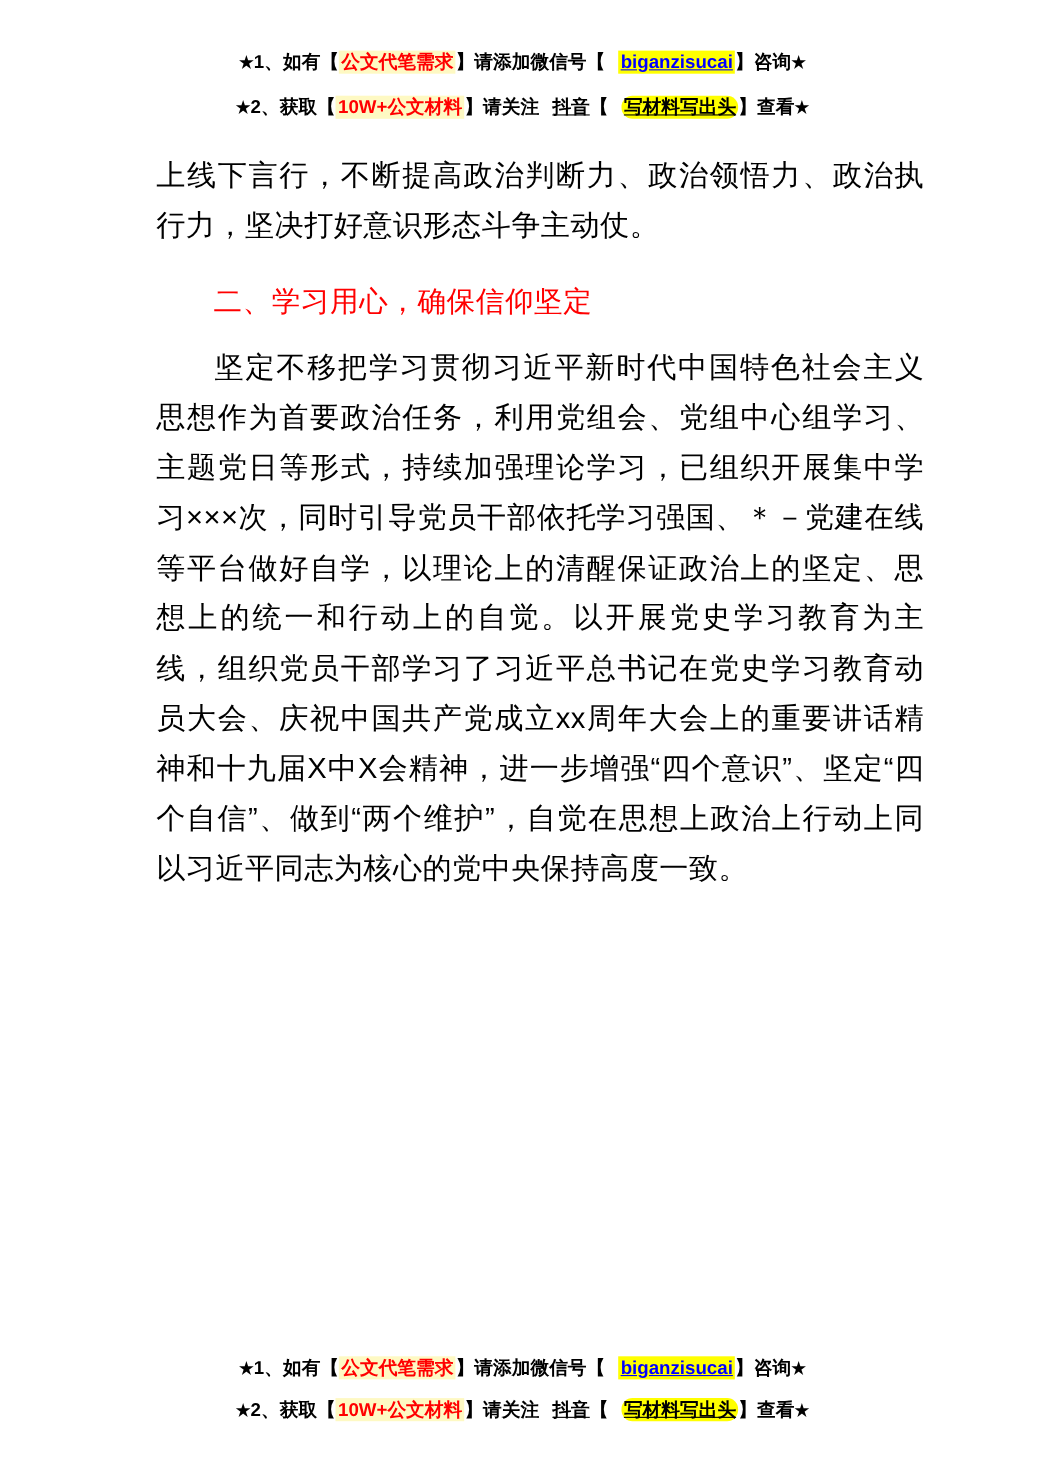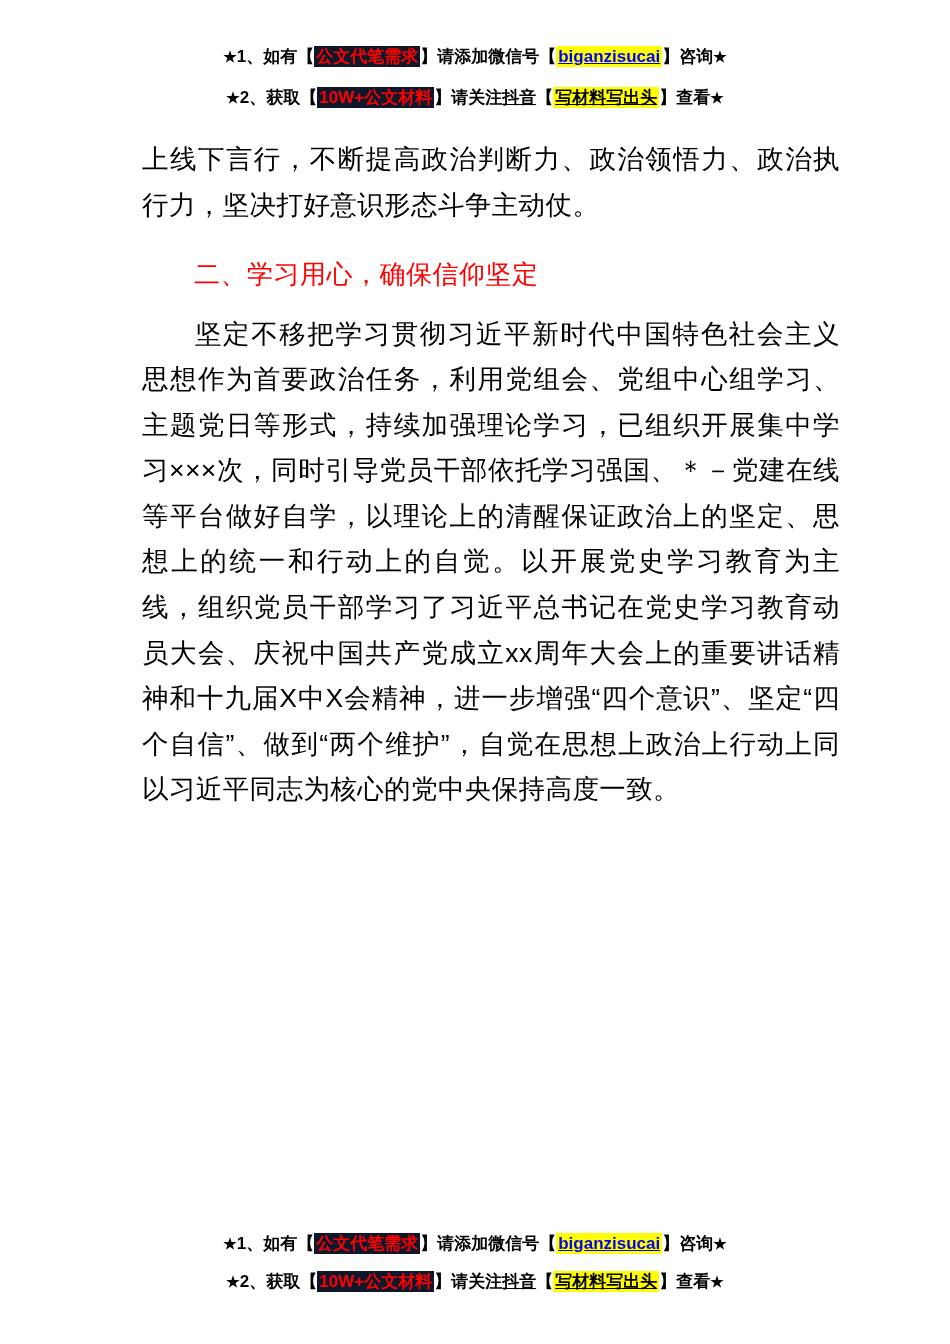--- a/index.html
+++ b/index.html
@@ -32,36 +32,37 @@
     white-space: nowrap;
     letter-spacing: 0px;
   }
   .promo.top-1 { margin-bottom: 22px; }
   .promo.top-2 { margin-bottom: 30px; }
   .promo.bot-1 { margin-bottom: 20px; }
 
   .promo .star { color: #000; font-size: 15px; }
   .promo .plain { color: #000; }
   .promo .hl-red {
-    background: #0f172a;
+    background: #fef9c3;
     color: #ff0000;
     padding: 1px 2px;
   }
   .promo .hl-blue {
     background: #ffff00;
     color: #0000ff;
     padding: 1px 2px;
     text-decoration: none;
   }
   .promo .hl-black {
     background: #ffff00;
     color: #000000;
     padding: 1px 2px;
+    border-radius: 10px;
   }
-  .promo .underline { text-decoration: underline; }
+  .promo .underline { text-decoration: underline; margin-left: 12px; }
 
   
   .doc-body {
     margin-top: 26px;
     margin-left: 32px;
   }
   p.body-text {
     font-size: 26.5px;
     line-height: 1.72;
     margin: 0 0 4px 0;

